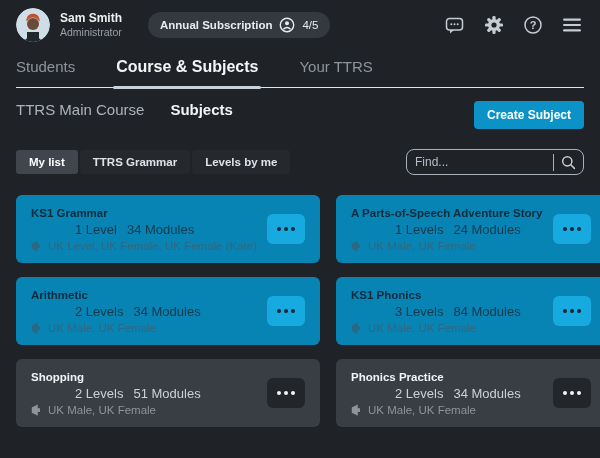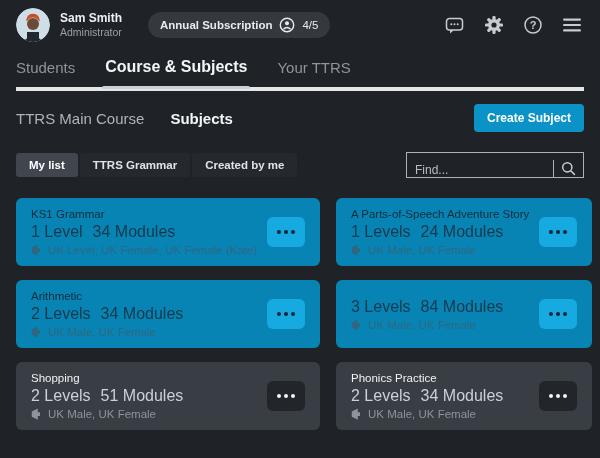--- a/index.html
+++ b/index.html
@@ -23,51 +23,51 @@
     margin-left:26px; height:26px; border-radius:13px;
     background:#34383f; display:flex; align-items:center;
     padding:0 12px; gap:7px; border:none; cursor:pointer;
   }
   .subpill-label { font-size:11.5px; font-weight:bold; color:#e8ebee; }
   .subpill-count { font-size:11.5px; color:#e8ebee; }
   .topbar-icons { margin-left:auto; display:flex; align-items:center; gap:15px; }
   .iconbtn { background:none; border:none; padding:2px; cursor:pointer; display:flex; align-items:center; }
 
   
-  .tabs { margin:10px 16px 0 16px; display:flex; gap:30px; border-bottom:4px solid #e5e5e5;align-items:flex-end; }
+  .tabs { margin:10px 16px 0 16px; display:flex; gap:41px; border-bottom:1px solid #e5e5e5; }
   .tab { font-size:15px; color:#8f959d; padding-bottom:11px; position:relative; cursor:pointer; }
   .tab.active { font-size:16px; font-weight:bold; color:#f3f5f7; }
   .tab.active::after {
     content:""; position:absolute; left:-3px; right:-3px; bottom:-2px;
     height:3px; background:#c9d1db; border-radius:2px;
   }
 
   
-  .subnav { margin:13px 16px 0 16px; display:flex; align-items:center; gap:26px; min-height:26px; }
+  .subnav { margin:13px 16px 0 16px; display:flex; gap:26px; min-height:26px; }
   .subnav-item { font-size:15px; color:#aeb4bc; cursor:pointer; }
   .subnav-item.active { color:#f3f5f7; font-weight:bold; }
   .create-btn {
     margin-left:auto; background:#0b93c7; color:#ffffff;
     font-family:"Liberation Sans", sans-serif;
     font-size:12px; font-weight:bold; border:none; border-radius:4px;
     padding:7px 13px; cursor:pointer;
   }
 
   
   .filterrow { margin:20px 16px 0 16px; display:flex; align-items:center; }
   .segments { display:flex; gap:2px; }
   .segment {
     background:#25282d; color:#dfe3e8; border:none; border-radius:3px;
     font-family:"Liberation Sans", sans-serif;
     font-size:11.5px; font-weight:bold; padding:6px 13px; cursor:pointer;
   }
   .segment.active { background:#41464e; color:#ffffff; }
   .searchbox {
-    margin-left:auto; display:flex; align-items:flex-end;
-    border:1px solid #a9b1bb; border-radius:0; height:26px; width:178px;
+    margin-left:auto; display:flex; align-items:center;
+    border:1px solid #a9b1bb; border-radius:8px; height:26px; width:178px;
     overflow:hidden;
   }
   .searchbox input {
     flex:1; min-width:0; background:transparent; border:none; outline:none;
     color:#dfe3e8; font-family:"Liberation Sans", sans-serif; font-size:12px; padding:0 8px;
   }
   .searchbox input::placeholder { color:#b6bdc6; }
   .search-btn {
     width:30px; background:transparent; border:none; border-left:1px solid #a9b1bb;
     display:flex; align-items:center; justify-content:center; cursor:pointer;
@@ -79,24 +79,24 @@
     display:grid; grid-template-columns:1fr 1fr; gap:14px 16px;
   }
   .card {
     border-radius:6px; height:68px; padding:10px 15px;
     display:flex; align-items:center; justify-content:space-between;
     cursor:pointer;
   }
   .card.blue { background:#0884b4; }
   .card.dark { background:#393d44; }
   .card-text { display:flex; flex-direction:column; gap:3px; min-width:0; }
-  .card-title { font-size:11.5px; font-weight:normal; white-space:nowrap; }
+  .card-title { font-size:11.5px; font-weight:bold; white-space:nowrap; }
   .card.blue .card-title { color:#0b2c3d; }
   .card.dark .card-title { color:#f1f3f5; }
-  .card-meta { font-size:16px; display:flex; gap:10px; white-space:nowrap; }
+  .card-meta { font-size:13px; display:flex; gap:10px; white-space:nowrap;margin-left:44px; }
   .card.blue .card-meta { color:#113a4e; }
   .card.dark .card-meta { color:#ccd1d7; }
   .card-voices { font-size:11.5px; display:flex; align-items:center; gap:5px; white-space:nowrap; }
   .card.blue .card-voices { color:#2e6880; }
   .card.dark .card-voices { color:#8e949c; }
   .speaker { flex:0 0 auto; }
   .dots-btn {
     flex:0 0 auto; width:38px; height:30px; border-radius:6px; border:none;
     display:flex; align-items:center; justify-content:center; gap:3px; cursor:pointer;
     margin-left:10px;
@@ -188,21 +188,21 @@
   <div class="subnav">
     <div class="subnav-item">TTRS Main Course</div>
     <div class="subnav-item active">Subjects</div>
     <button class="create-btn">Create Subject</button>
   </div>
 
   <div class="filterrow">
     <div class="segments">
       <button class="segment active">My list</button>
       <button class="segment">TTRS Grammar</button>
-      <button class="segment">Created by me</button>
+      <button class="segment">Levels by me</button>
     </div>
     <div class="searchbox">
       <input type="text" placeholder="Find..." style="">
       <button class="search-btn">
         <svg width="15" height="15" viewBox="0 0 15 15">
           <circle cx="6.3" cy="6.3" r="4.6" fill="none" stroke="#c7ccd2" stroke-width="1.5"></circle>
           <line x1="9.8" y1="9.8" x2="13.4" y2="13.4" stroke="#c7ccd2" stroke-width="1.5" stroke-linecap="round"></line>
         </svg>
       </button>
     </div>
@@ -268,20 +268,21 @@
       </div>
       <button class="dots-btn">
         <span class="dot"></span>
           <span class="dot"></span>
           <span class="dot"></span>
       </button>
     </div>
 
     <div class="card blue">
       <div class="card-text">
+        <span class="card-title">KS1 Phonics</span>
         <span class="card-meta">
           <span>3 Levels</span>
           <span>84 Modules</span>
         </span>
         <span class="card-voices">
           <svg class="speaker" width="12" height="12" viewBox="0 0 16 16">
               <path d="M1 4.5 L9 0.5 L9 15.5 L1 11.5 Z M9 5.5 L12 5.5 L12 10.5 L9 10.5 Z" fill="currentColor"></path>
             </svg>
           <span>UK Male, UK Female</span>
         </span>

